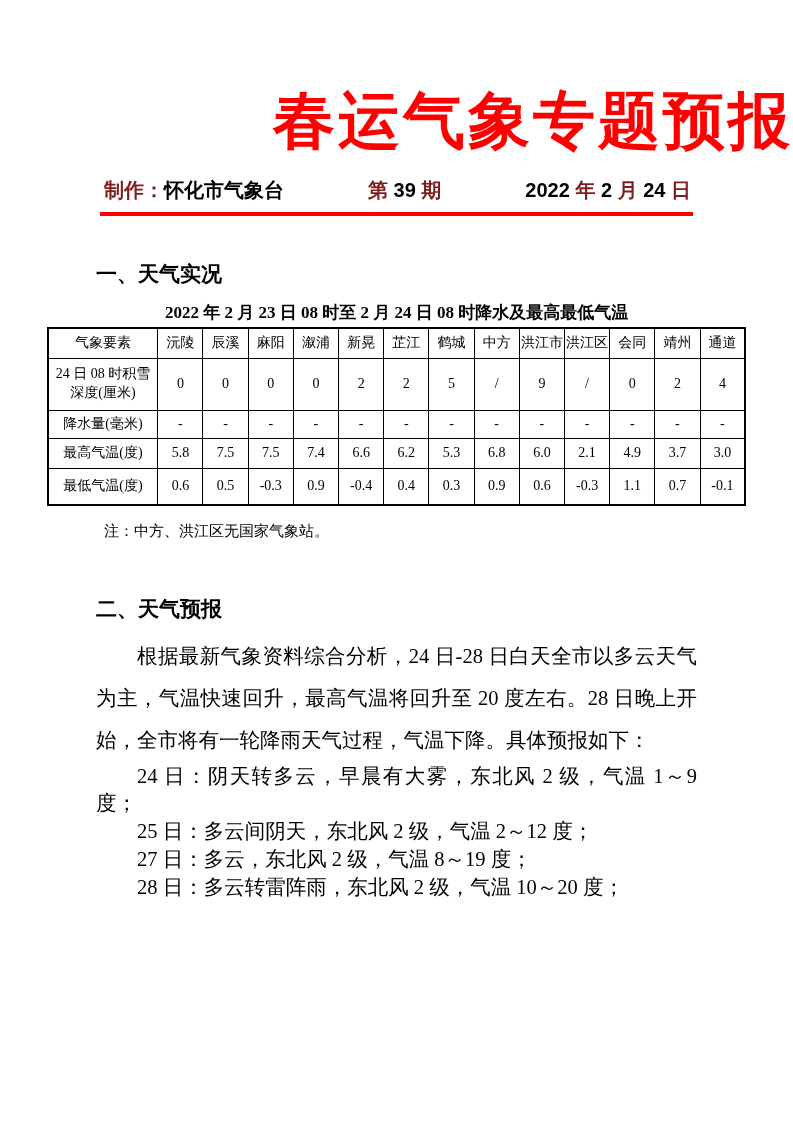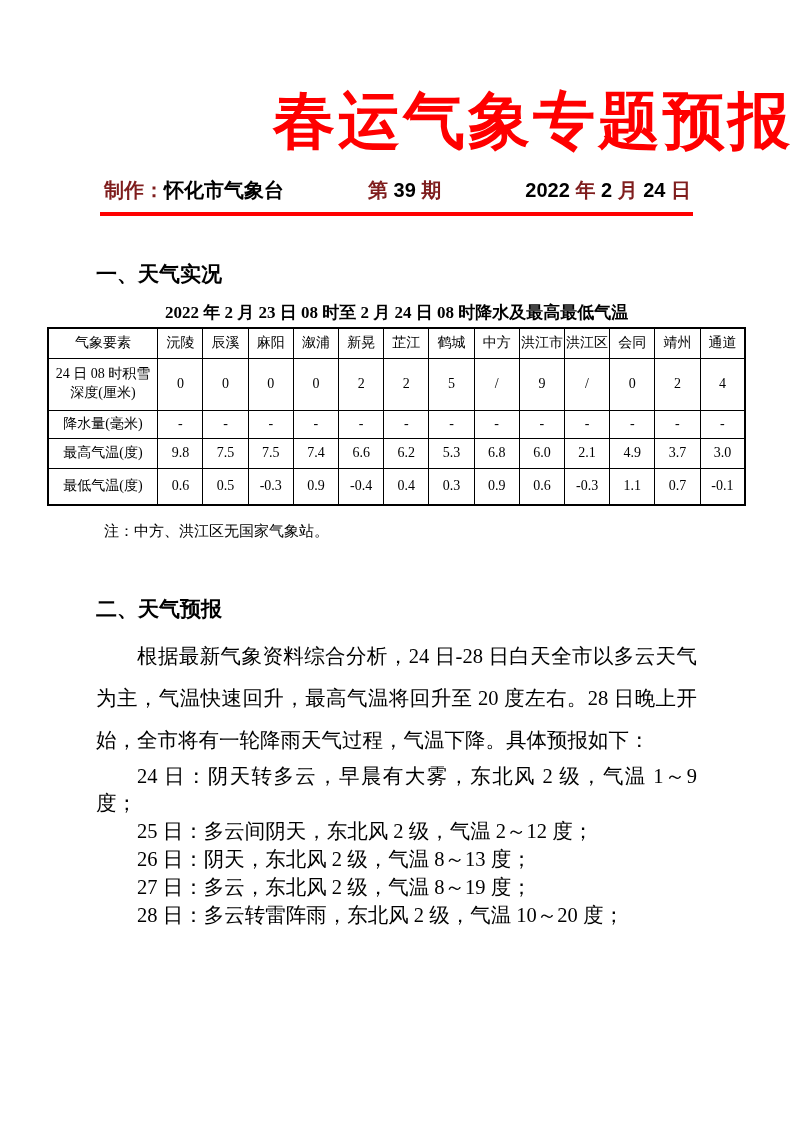--- a/index.html
+++ b/index.html
@@ -188,21 +188,21 @@
           <td>-</td>
           <td>-</td>
           <td>-</td>
           <td>-</td>
           <td>-</td>
           <td>-</td>
           <td>-</td>
         </tr>
         <tr class="data-row-2">
           <td>最高气温(度)</td>
-          <td>9.8</td>
+          <td>5.8</td>
           <td>7.5</td>
           <td>7.5</td>
           <td>7.4</td>
           <td>6.6</td>
           <td>6.2</td>
           <td>5.3</td>
           <td>6.8</td>
           <td>6.0</td>
           <td>2.1</td>
           <td>4.9</td>
@@ -230,18 +230,17 @@
 
   <div class="note">注：中方、洪江区无国家气象站。</div>
 
   <h2 class="section-heading second">二、天气预报</h2>
 
   <p class="intro-para"><b>根据最新气象资料综合分析，</b><span>24 日-28 日白天全市以多云天气为主，气温快速回升，最高气温将回升至 20 度左右。28 日晚上开始，全市将有一轮降雨天气过程，气温下降。</span><b>具体预报如下：</b></p>
 
   <div class="forecast-list" id="forecast-list">
       <p class="forecast-item">24 日：阴天转多云，早晨有大雾，东北风 2 级，气温 1～9 度；</p>
       <p class="forecast-item">25 日：多云间阴天，东北风 2 级，气温 2～12 度；</p>
-      <p class="forecast-item">26 日：阴天，东北风 2 级，气温 8～13 度；</p>
       <p class="forecast-item">27 日：多云，东北风 2 级，气温 8～19 度；</p>
       <p class="forecast-item">28 日：多云转雷阵雨，东北风 2 级，气温 10～20 度；</p>
     </div>
 
 </div>
 
 </body></html>

